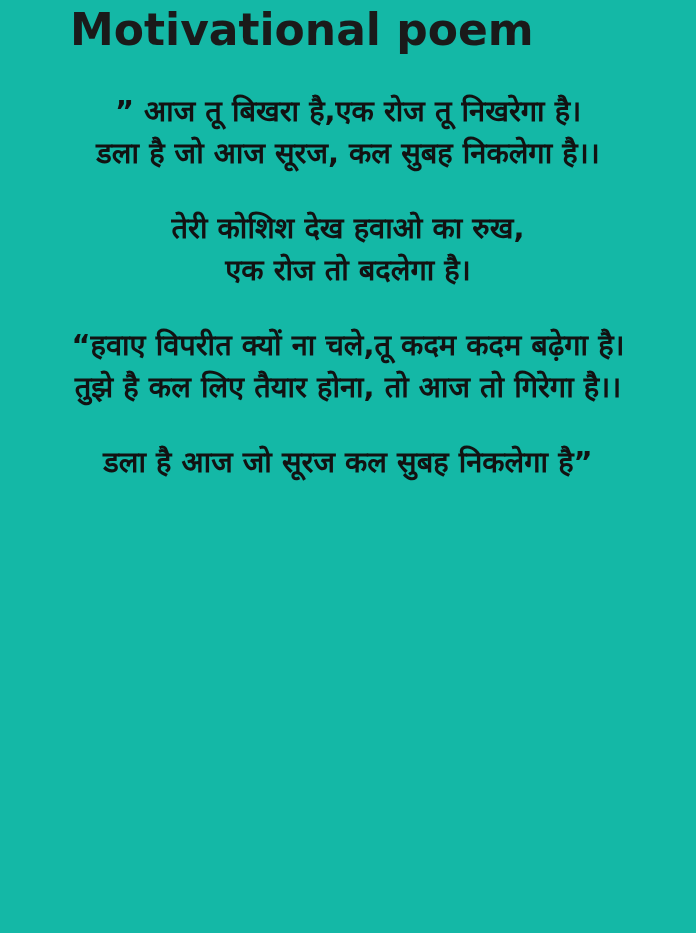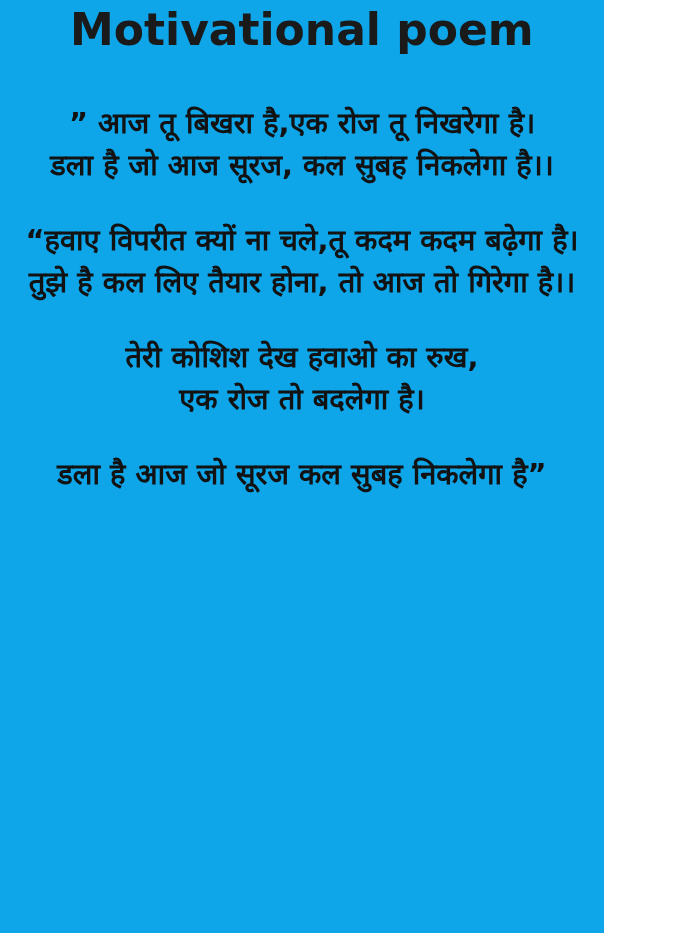--- a/index.html
+++ b/index.html
@@ -7,39 +7,39 @@
     padding: 0;
   }
   body {
     width: 696px;
     height: 933px;
     overflow: hidden;
     background: #ffffff;
     font-family: "DejaVu Sans", "Liberation Sans", sans-serif;
   }
   .page {
-    width: 604px;
+    width: 696px;
     height: 933px;
-    background: #0ea5e9;
+    background: #14b8a6;
     color: #121212;
     box-sizing: border-box;
     padding-top: 2px;
   }
   .title {
     margin: 0;
     padding: 0 0 0 70px;
     font-size: 44px;
     line-height: 56px;
     font-weight: 700;
     letter-spacing: 0px;
     color: #1a1a1a;
     white-space: nowrap;
   }
   .poem {
-    margin-top: 44px;
+    margin-top: 32px;
   }
   .stanza {
     text-align: center;
     margin: 0 0 33px 0;
   }
   .stanza p {
     margin: 0;
     font-size: 29px;
     line-height: 42px;
     font-weight: 700;
@@ -61,27 +61,27 @@
     </div>
 
     <div class="stanza">
     </div>
 
 
     <div class="stanza">
     </div>
 
     <div class="stanza">
-      <p>“हवाए विपरीत क्यों ना चले,तू कदम कदम बढ़ेगा है।</p>
-      <p>तुझे है कल लिए तैयार होना, तो आज तो गिरेगा है।।</p>
+      <p>तेरी कोशिश देख हवाओ का रुख,</p>
+      <p>एक रोज तो बदलेगा है।</p>
     </div>
 
     <div class="stanza">
-      <p>तेरी कोशिश देख हवाओ का रुख,</p>
-      <p>एक रोज तो बदलेगा है।</p>
+      <p>“हवाए विपरीत क्यों ना चले,तू कदम कदम बढ़ेगा है।</p>
+      <p>तुझे है कल लिए तैयार होना, तो आज तो गिरेगा है।।</p>
     </div>
 
     <div class="stanza">
       <p>डला है आज जो सूरज कल सुबह निकलेगा है”</p>
     </div>
 
   </div>
 </div>
 
 </body></html>

